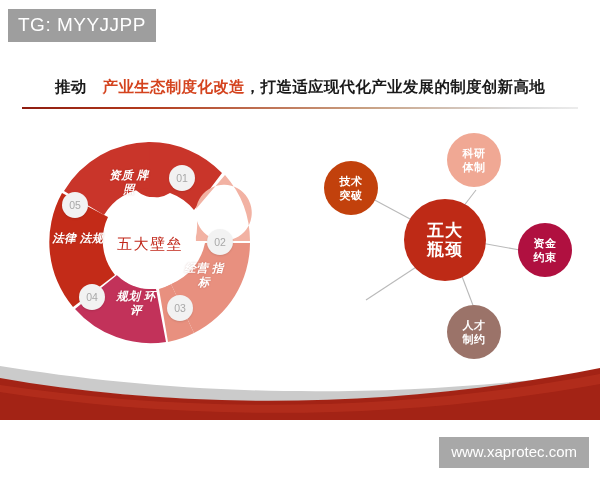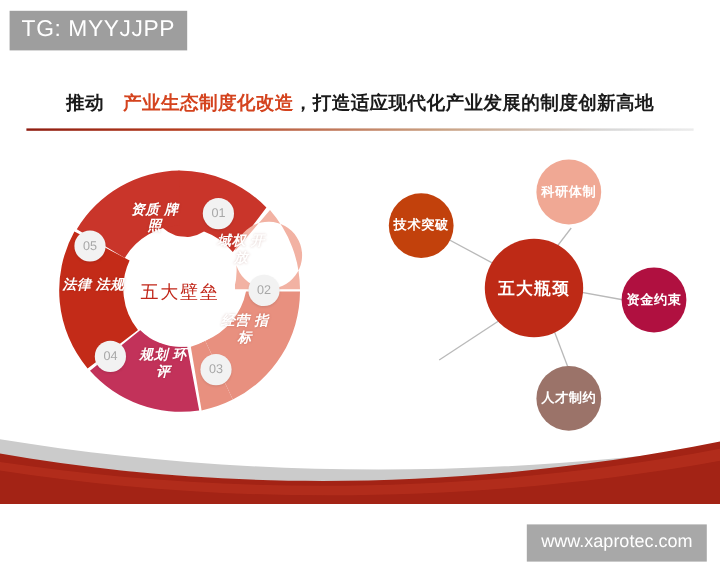--- a/index.html
+++ b/index.html
@@ -122,36 +122,36 @@
     height: 232px;
   }
   .nodemap svg { position: absolute; left: 0; top: 0; }
   .node {
     position: absolute;
     border-radius: 50%;
     color: #ffffff;
     font-weight: bold;
     text-align: center;
     display: flex;
-    flex-direction: row;
+    flex-direction: column;
     align-items: center;
     justify-content: center;
     letter-spacing: 0.5px;
   }
   .node span { display: block; }
   .node-outer {
     width: 54px;
     height: 54px;
     font-size: 11px;
     line-height: 14px;
   }
   .node-center {
     width: 82px;
     height: 82px;
-    font-size: 14px;
+    font-size: 17px;
     line-height: 19px;
     letter-spacing: 1px;
   }
 
   
   .banner {
     position: absolute;
     left: 0;
     top: 358px;
     width: 600px;
@@ -212,24 +212,20 @@
 
     <div class="donut-num" style="left:134px; top:33px;">01</div>
     <div class="donut-num" style="left:172px; top:97px;">02</div>
     <div class="donut-num" style="left:132px; top:163px;">03</div>
     <div class="donut-num" style="left:44px; top:152px;">04</div>
     <div class="donut-num" style="left:27px; top:60px;">05</div>
 
     <div class="donut-label" style="left:69px; top:36px; width:50px;">
       <span>资质</span>
       <span>牌照</span>
-    </div>
-    <div class="donut-label" style="left:141px; top:62px; width:50px;">
-      <span>域权</span>
-      <span>开放</span>
     </div>
     <div class="donut-label" style="left:144px; top:129px; width:50px;">
       <span>经营</span>
       <span>指标</span>
     </div>
     <div class="donut-label" style="left:76px; top:157px; width:50px;">
       <span>规划</span>
       <span>环评</span>
     </div>
     <div class="donut-label" style="left:17px; top:99px; width:52px;">

